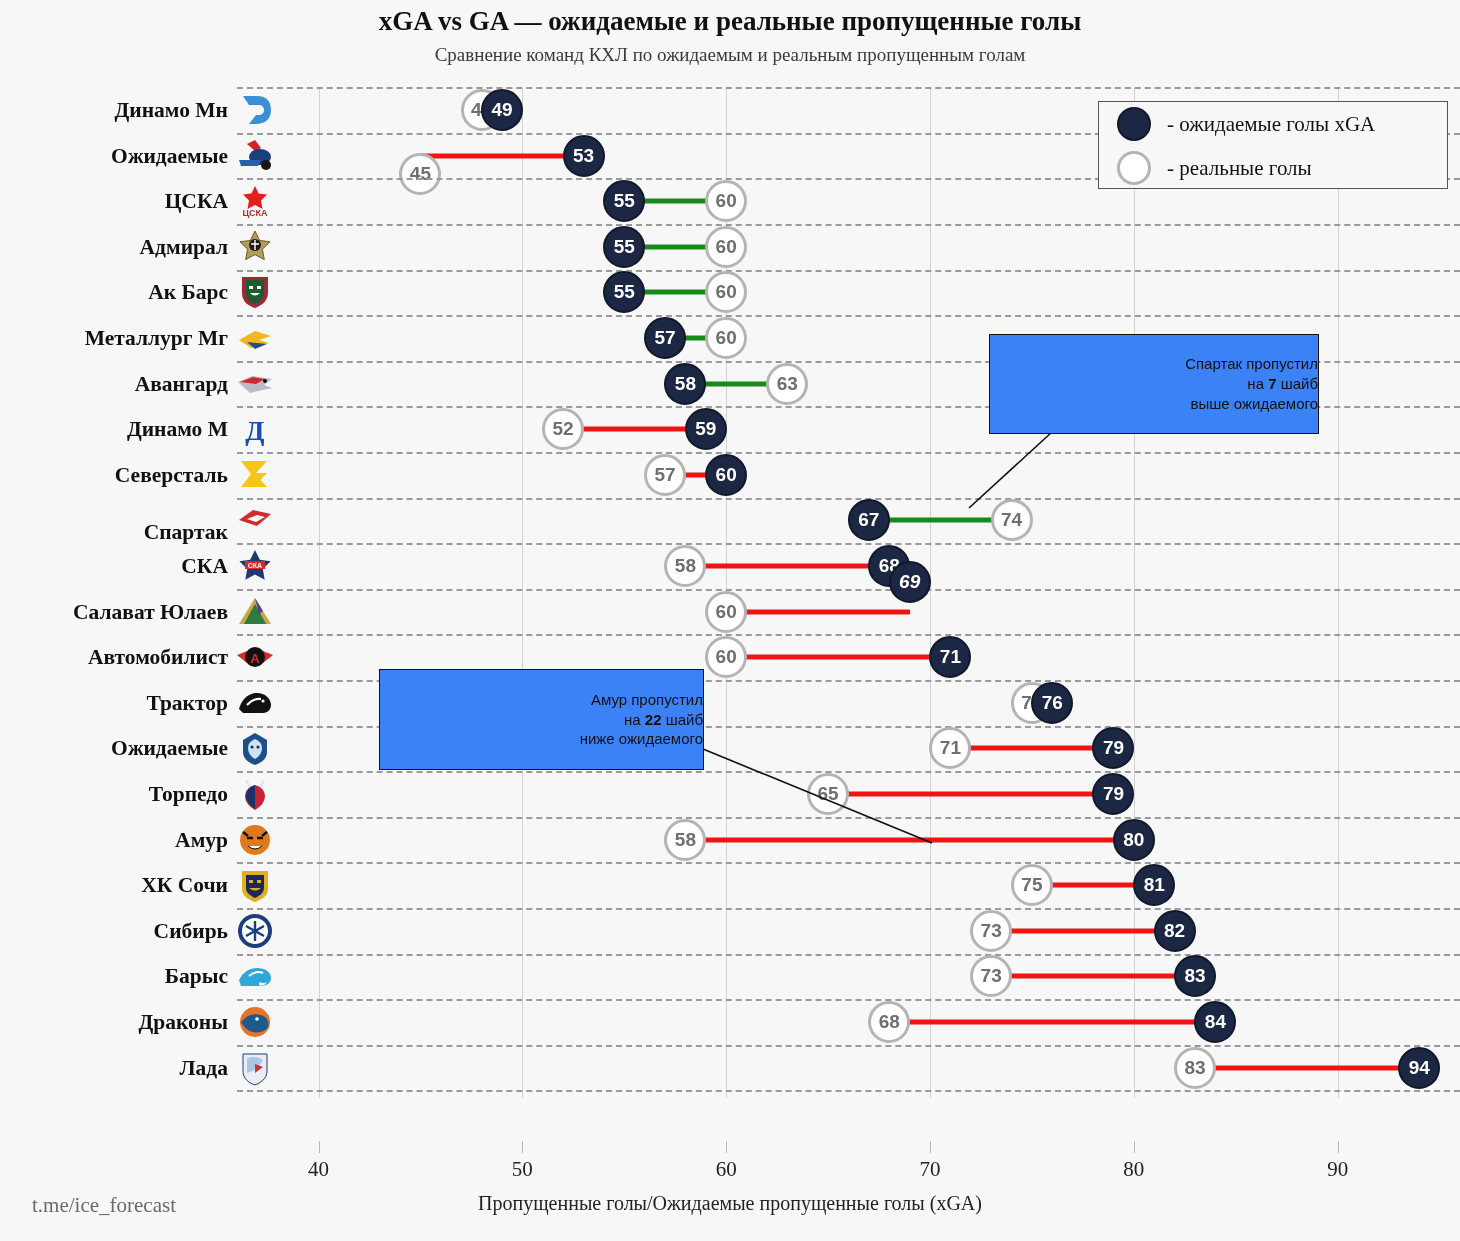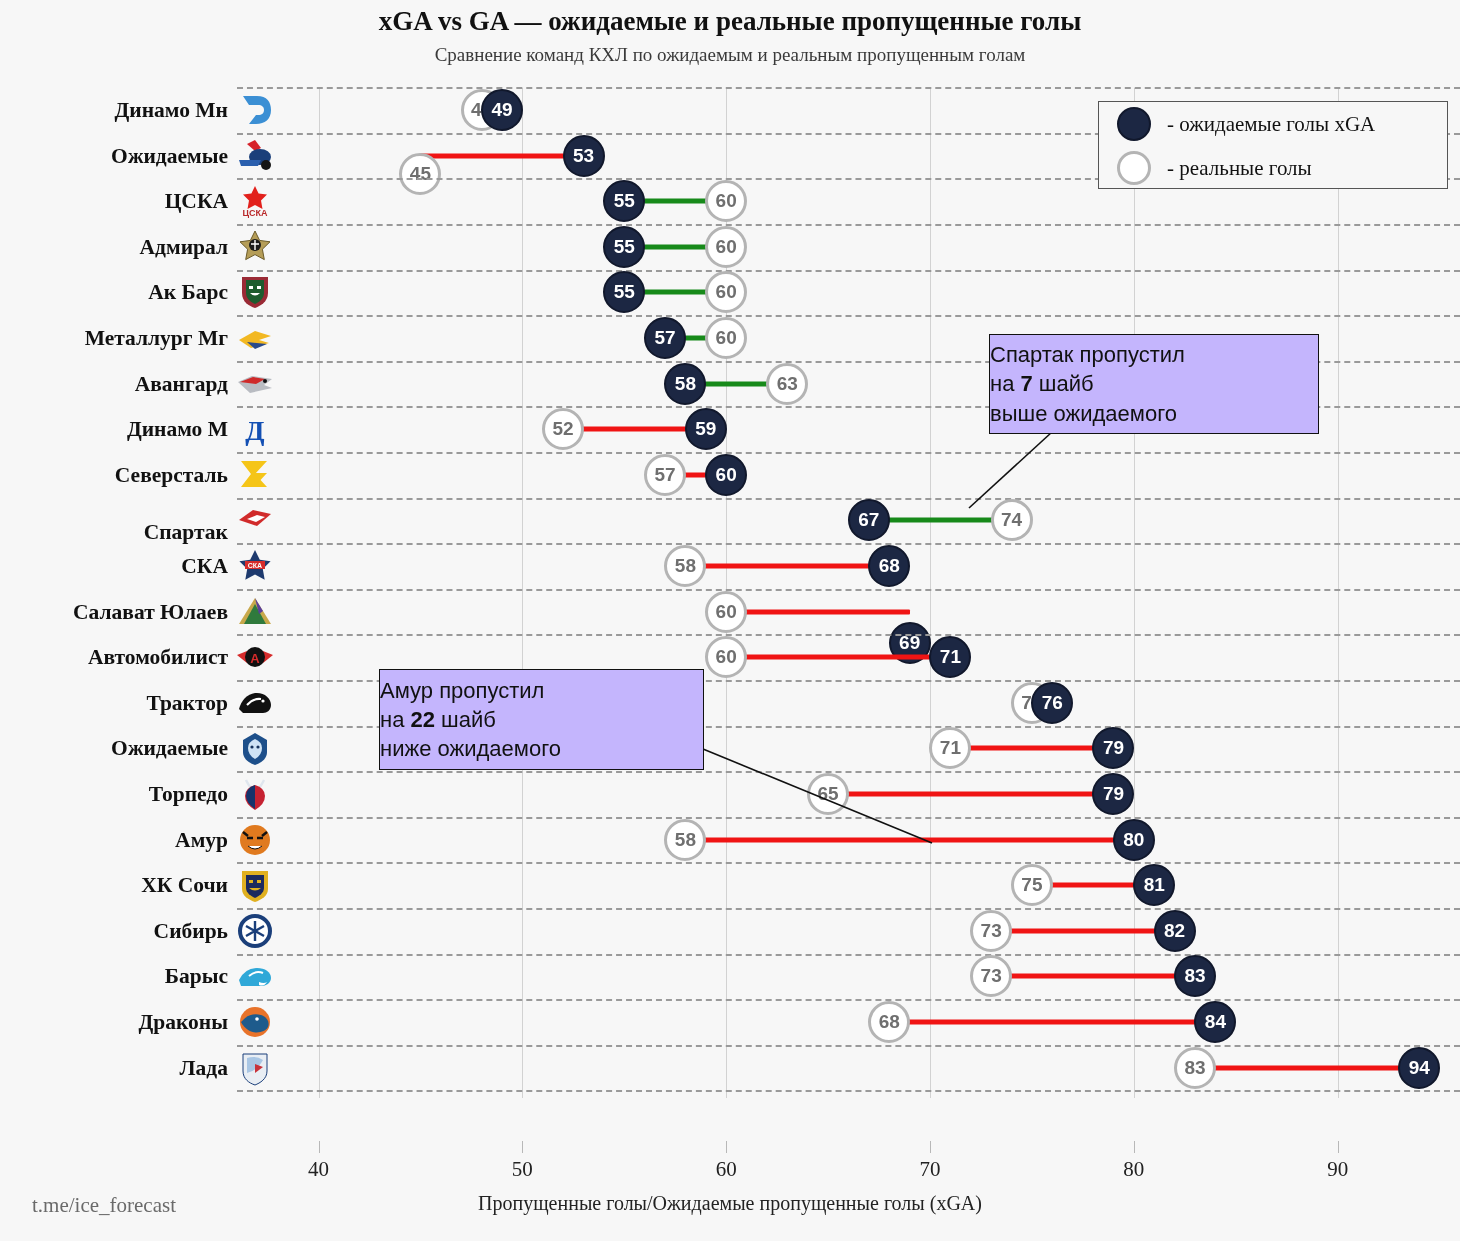--- a/index.html
+++ b/index.html
@@ -84,24 +84,24 @@
   .legend .swatch.xga{background:#1c2743;border:2px solid #11182c;box-sizing:border-box;}
   .legend .swatch.ga{background:#ffffff;border:3px solid #b4b4b4;box-sizing:border-box;}
   .legend .txt{
     margin-left:16px;
     font-family:"Liberation Serif", serif;
     font-size:21px;color:#111;white-space:nowrap;
   }
 
   
   .anno{
-    position:absolute;background:#c4b5fd;border:1.8px solid #111;
+    position:absolute;background:#3b82f6;border:1.8px solid #111;
     box-sizing:border-box;
-    display:flex;flex-direction:column;align-items:flex-start;justify-content:center;
-    font-size:22px;color:#111;line-height:1.32;
+    display:flex;flex-direction:column;align-items:flex-end;justify-content:center;
+    font-size:15px;color:#111;line-height:1.32;
     text-align:center;
   }
   .anno b{font-weight:bold;}
   .leader{position:absolute;overflow:visible;pointer-events:none;}
 
   
   .xtick{
     position:absolute;top:0;width:0;height:12px;
     border-left:1px solid #b8b8b8;
   }
@@ -265,21 +265,21 @@
       <div class="teamname" style="top: 523.6px;">Салават Юлаев</div>
       <div class="logo" style="top: 523.6px;">
         <svg width="40" height="36" viewBox="0 0 40 36">
           <path d="M20 4 L36 30 H4z" fill="#c8a84b"></path>
           <path d="M20 10 L31 30 H9z" fill="#2f7a3c"></path>
           <path d="M20 4 L28 17 l-4 3z" fill="#5a3f9a"></path>
         </svg>
       </div>
       <div class="conn" style="left: 489.2px; width: 183.45px; top: 523.6px; background: rgb(240, 20, 20);"></div>
       <div class="dot ga" style="left: 489.2px; top: 523.6px;">60</div>
-      <div class="dot xga" style="left: 672.65px; top: 555px;">69</div>
+      <div class="dot xga" style="left: 672.65px; top: 494px; font-style: italic;">69</div>
       <div class="rowline" style="top: 546.4px;"></div>
       <div class="teamname" style="top: 569.2px;">Автомобилист</div>
       <div class="logo" style="top: 569.2px;">
         <svg width="40" height="36" viewBox="0 0 40 36">
           <path d="M2 16 l10-4 2 6-2 6z" fill="#d62b2b"></path>
           <path d="M38 16 l-10-4-2 6 2 6z" fill="#d62b2b"></path>
           <circle cx="20" cy="18" r="10" fill="#111"></circle>
           <text x="20" y="24" font-size="13" font-weight="bold" font-family="Liberation Sans" fill="#d62b2b" text-anchor="middle">A</text>
         </svg>
       </div>

